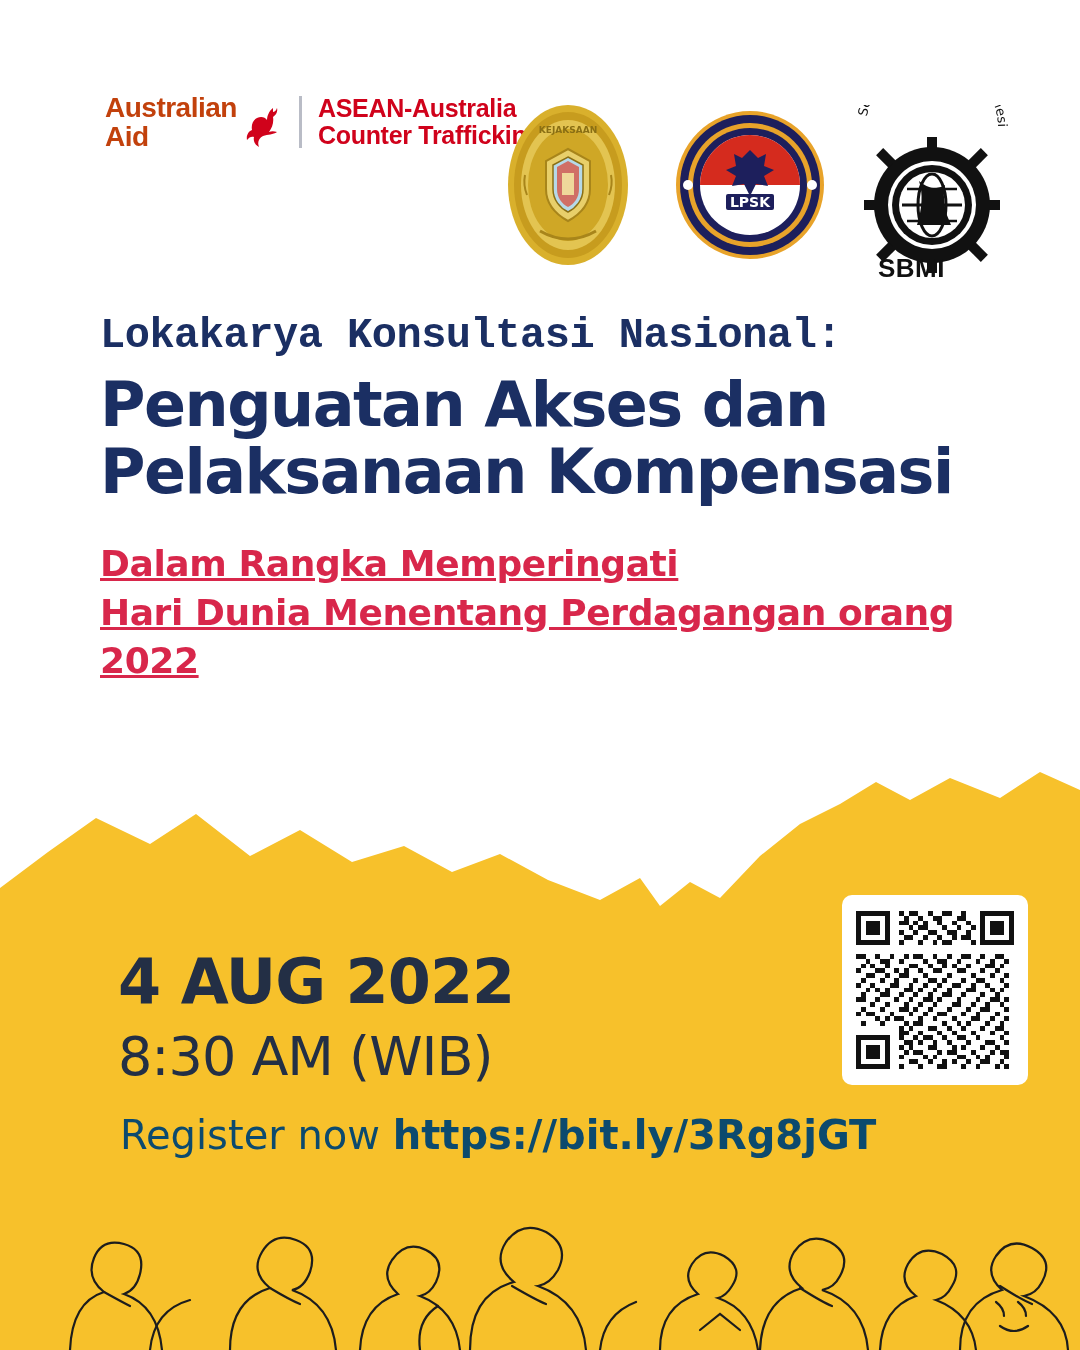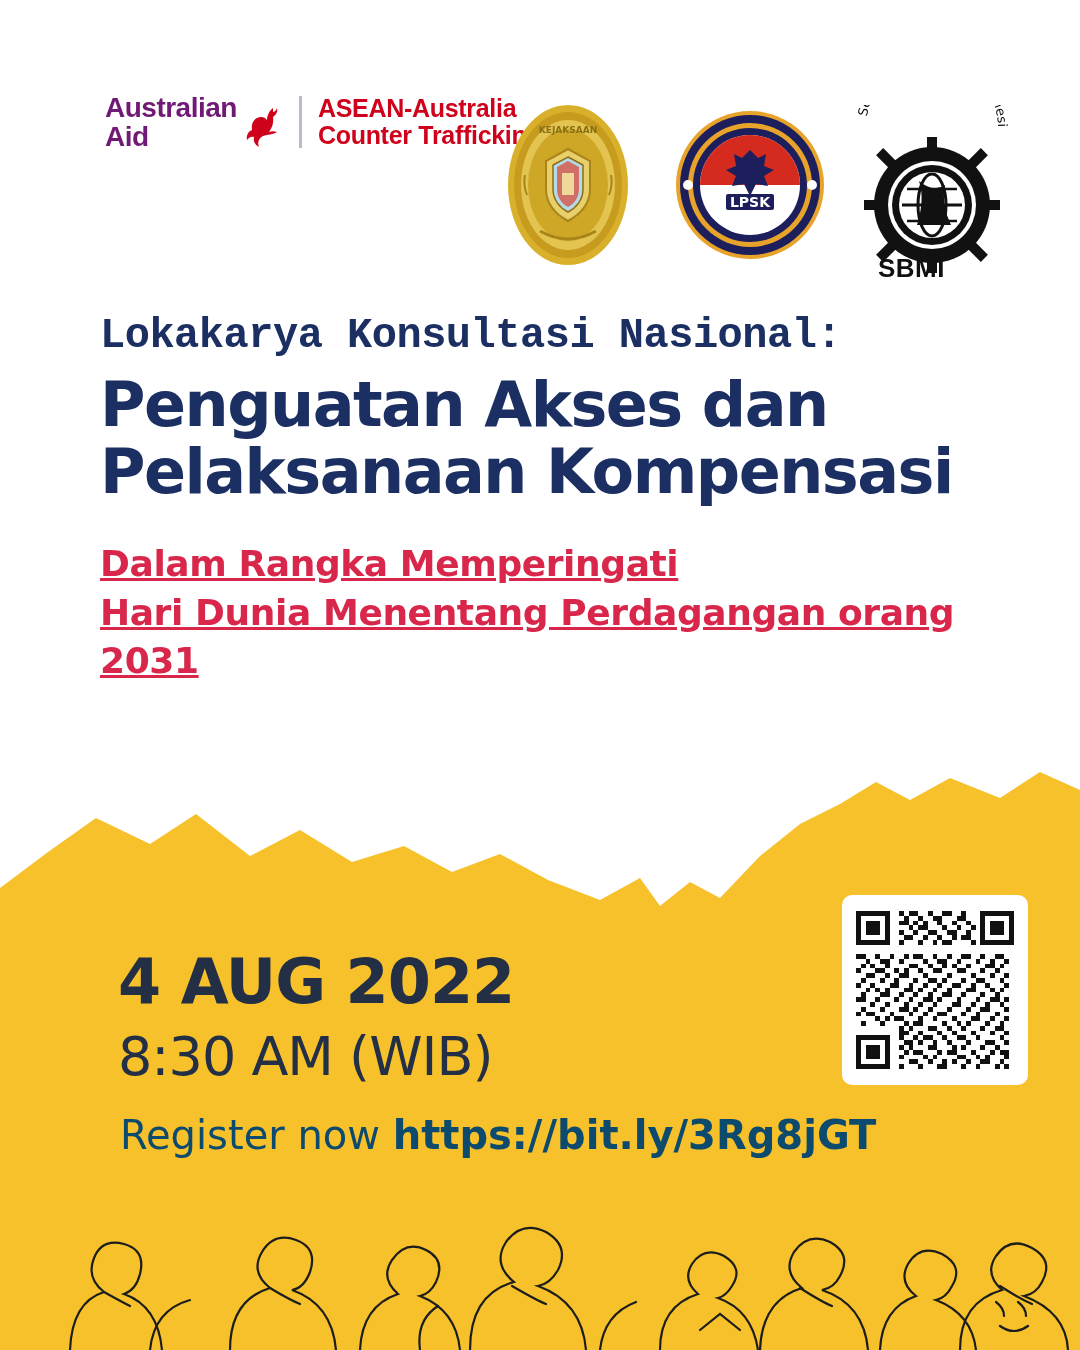--- a/index.html
+++ b/index.html
@@ -21,21 +21,21 @@
     position: absolute;
     top: 55px; left: 0; width: 1080px; height: 185px;
     display: flex; align-items: center;
   }
   .aus-aid {
     position: absolute; left: 105px; top: 38px;
     display: flex; align-items: center;
   }
   .aus-aid-text {
     font-weight: bold; font-size: 28px; line-height: 1.05;
-    color: #701a75; letter-spacing: -0.5px;
+    color: #c2410c; letter-spacing: -0.5px;
   }
   .kangaroo {
     width: 40px; height: 44px; margin-left: 6px; position: relative; top: 4px;
   }
   .aus-divider {
     width: 3px; height: 52px; background: #b9bcc6; margin: 0 16px;
   }
   .aact-text {
     font-weight: bold; font-size: 25px; line-height: 1.1;
     color: #d0021b; letter-spacing: -0.3px;
@@ -215,21 +215,21 @@
   </div>
 
   <div class="head-block">
     <div class="eyebrow">Lokakarya Konsultasi Nasional:</div>
     <div class="title">
       <div>Penguatan Akses dan</div>
       <div>Pelaksanaan Kompensasi</div>
     </div>
     <div class="subtitle">
       <div>Dalam Rangka Memperingati</div>
-      <div>Hari Dunia Menentang Perdagangan orang 2031</div>
+      <div>Hari Dunia Menentang Perdagangan orang 2022</div>
     </div>
   </div>
 
   <div class="yellow-wrap">
     <svg class="yellow-svg" viewBox="0 0 1080 590" width="1080" height="590">
       <path d="M0 128 L48 92 L96 58 L150 84 L196 54 L250 96 L300 70 L352 102 L404 86 L452 112 L500 94 L548 120 L600 140 L640 118 L660 146 L690 122 L720 138 L760 96 L800 64 L840 44 L876 22 L910 40 L950 18 L1000 38 L1040 12 L1080 30 L1080 590 L0 590 Z" fill="#f7c12b"></path>
     </svg>
   </div>
 
   <div class="date">4 AUG 2022</div>

